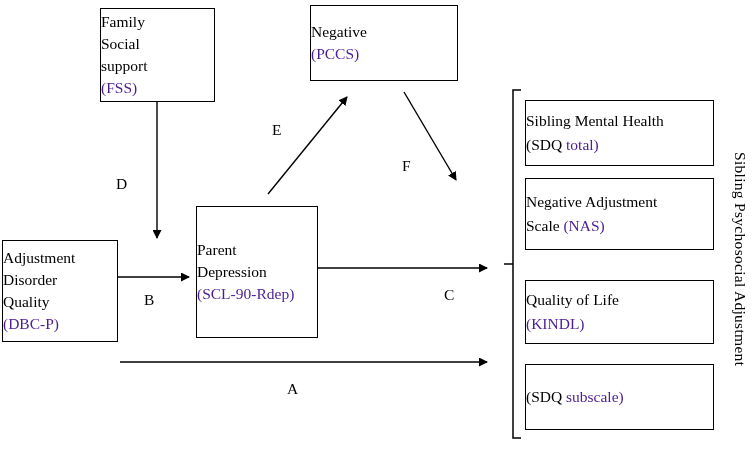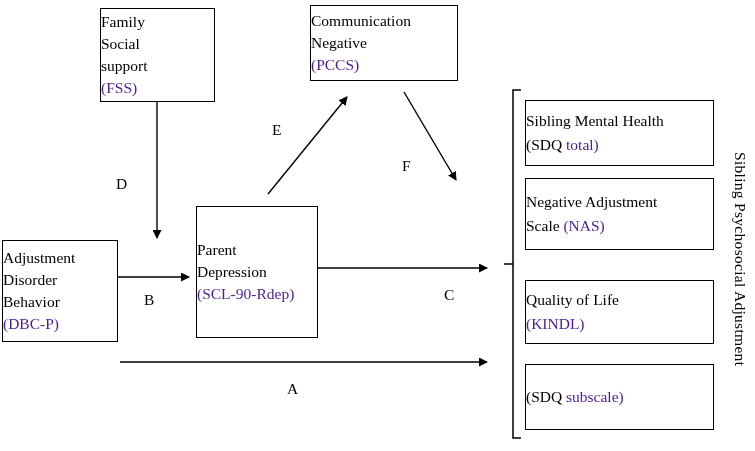--- a/index.html
+++ b/index.html
@@ -50,29 +50,28 @@
   </svg>
 
   <div class="box" style="left:100px;top:8px;width:113px;height:92px">
     <div>Family</div>
     <div>Social</div>
     <div>support</div>
     <div class="muted">(FSS)</div>
   </div>
 
   <div class="box" style="left:310px;top:5px;width:146px;height:74px">
-    <div>Communication</div>
     <div>Negative</div>
     <div class="muted">(PCCS)</div>
   </div>
 
   <div class="box" style="left:2px;top:240px;width:114px;height:100px">
     <div>Adjustment</div>
     <div>Disorder</div>
-    <div>Behavior</div>
+    <div>Quality</div>
     <div class="muted">(DBC-P)</div>
   </div>
 
   <div class="box" style="left:196px;top:206px;width:120px;height:130px">
     <div>Parent</div>
     <div>Depression</div>
     <div class="muted">(SCL-90-Rdep)</div>
   </div>
 
   <div class="box rbox" style="left:525px;top:100px;width:187px;height:64px">

